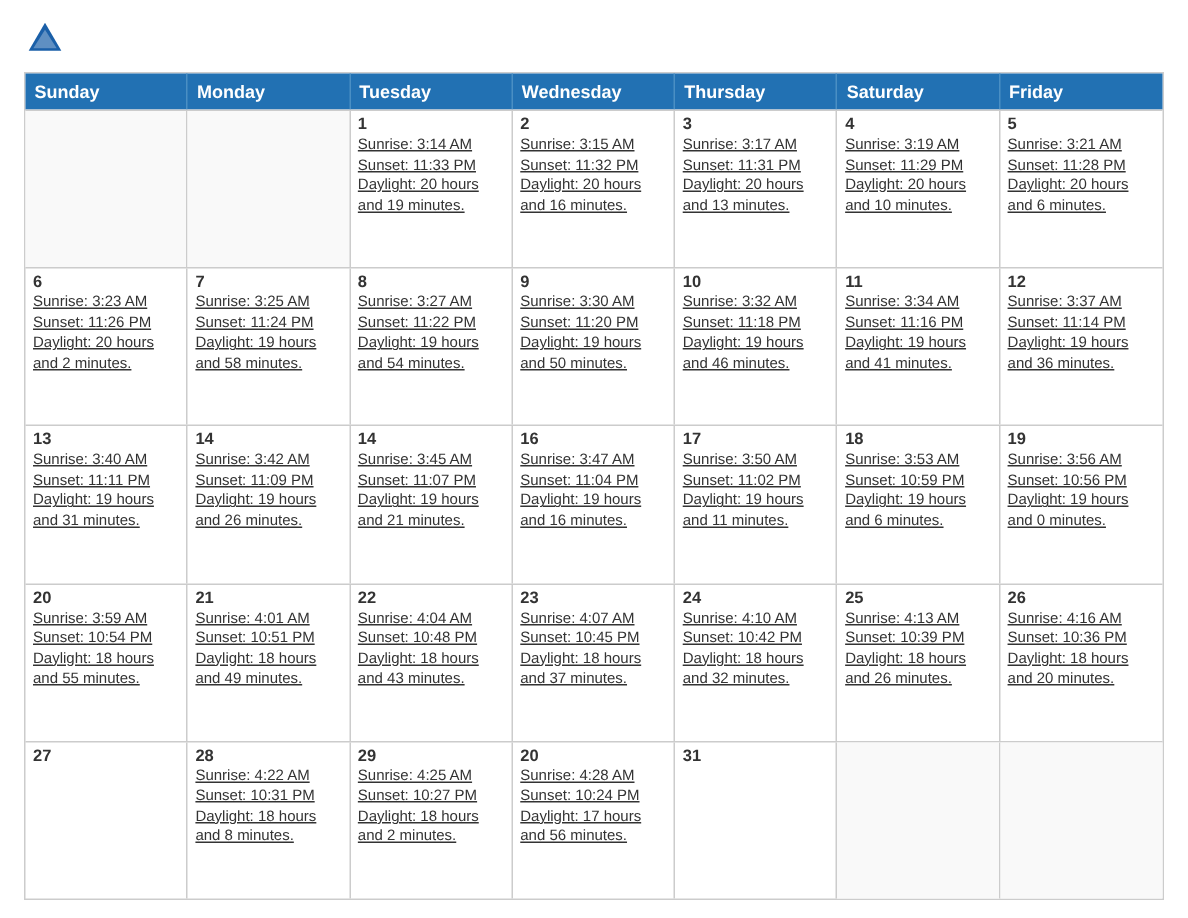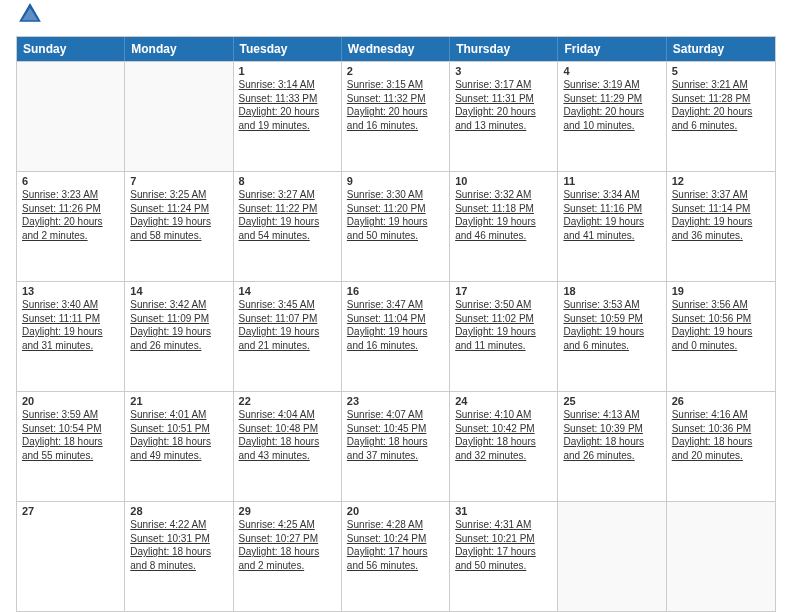--- a/index.html
+++ b/index.html
@@ -6,21 +6,21 @@
     body {
       font-family: Arial, sans-serif;
       background: #fff;
       width: 792px;
       height: 612px;
       overflow: hidden;
     }
     .page {
       width: 792px;
       height: 612px;
-      padding: 0 16px;
+      padding: 12px 16px;
       display: flex;
       flex-direction: column;
       justify-content: flex-end;
     }
     .header {
       display: flex;
       justify-content: space-between;
       align-items: flex-start;
       margin-bottom: 8px;
     }
@@ -139,22 +139,22 @@
     </div>
   </div>
 
   <div class="calendar">
     <div class="cal-header-row">
         <div class="cal-header-cell">Sunday</div>
         <div class="cal-header-cell">Monday</div>
         <div class="cal-header-cell">Tuesday</div>
         <div class="cal-header-cell">Wednesday</div>
         <div class="cal-header-cell">Thursday</div>
+        <div class="cal-header-cell">Saturday</div>
         <div class="cal-header-cell">Friday</div>
-        <div class="cal-header-cell">Saturday</div>
       </div>
     <div class="cal-body">
         <div class="cal-row">
           <div class="cal-cell empty"></div>
           <div class="cal-cell empty"></div>
           <div class="cal-cell">
             <span class="day-num">1</span>
             <div class="cell-text">Sunrise: 3:14 AM
 Sunset: 11:33 PM
 Daylight: 20 hours
@@ -362,23 +362,19 @@
           </div>
           <div class="cal-cell">
             <span class="day-num">20</span>
             <div class="cell-text">Sunrise: 4:28 AM
 Sunset: 10:24 PM
 Daylight: 17 hours
 and 56 minutes.</div>
           </div>
           <div class="cal-cell">
             <span class="day-num">31</span>
-            <div class="cell-text">Sunrise: 4:31 AM
-Sunset: 10:21 PM
-Daylight: 17 hours
-and 50 minutes.</div>
           </div>
           <div class="cal-cell empty"></div>
           <div class="cal-cell empty"></div>
         </div>
       </div>
   </div>
 </div>
 
 </body></html>

